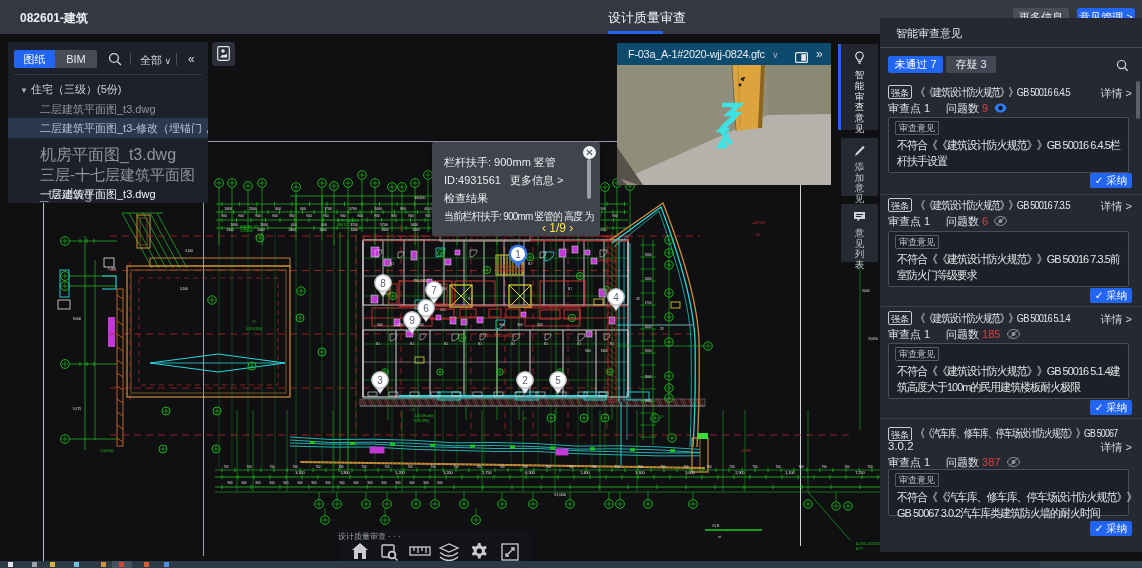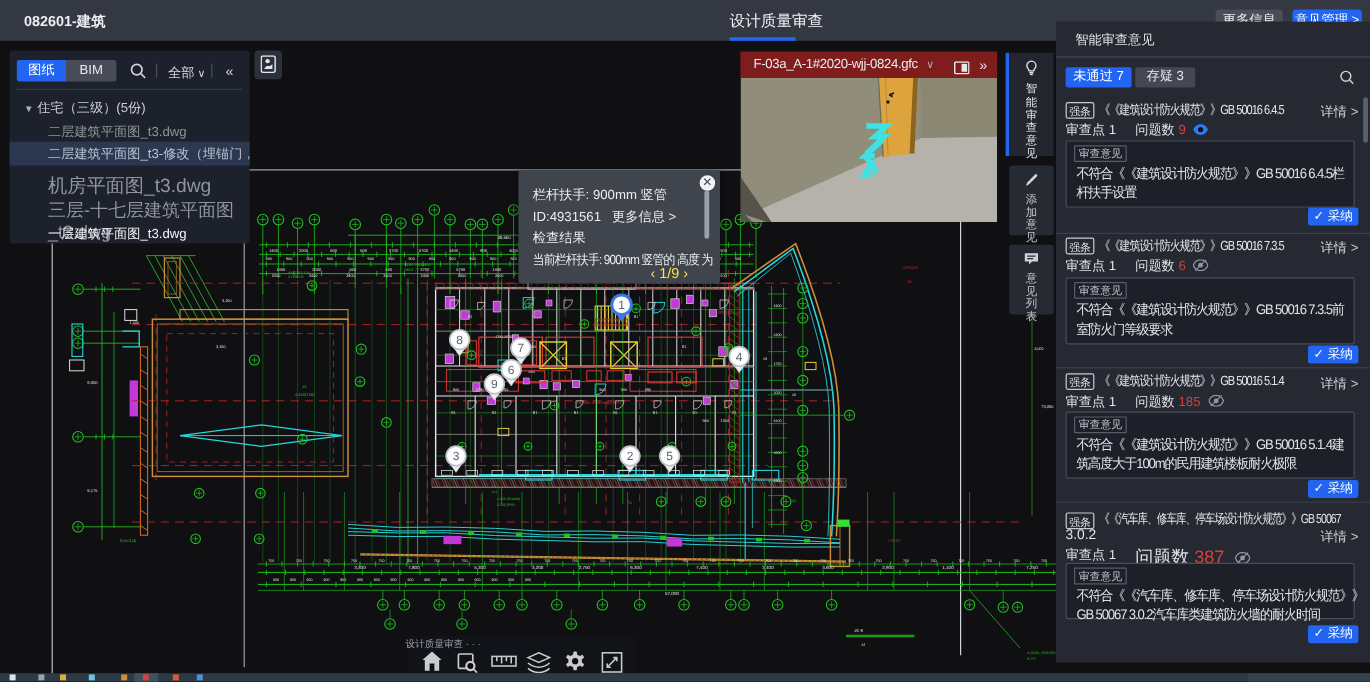--- a/index.html
+++ b/index.html
@@ -1330,21 +1330,21 @@
   <div class="abs" style="left:32px;top:145px;font-size:11px;color:#f2f4f7">一层建筑平面图_t3.dwg</div>
 </div>
 
 <div class="abs" style="left:212px;top:42px;width:23px;height:24px;background:#2c303a;border-radius:3px;text-align:center;padding-top:4px"><svg width="13" height="15" viewBox="0 0 13 15">
       <rect x="0.7" y="0.7" width="11.6" height="13.6" rx="1.5" fill="none" stroke="#e3e5e9" stroke-width="1.2"></rect>
       <circle cx="6" cy="5" r="1.8" fill="#e3e5e9"></circle>
       <path d="M3,11.5 h7 v-4 l-2,1.5 h-3 Z" fill="#e3e5e9"></path>
     </svg></div>
 
 <div class="abs" style="left:617px;top:43px;width:214px;height:142px">
-  <div class="abs" style="left:0;top:0;width:214px;height:22px;background:#7f1d1d;color:#e9ebee;font-size:11px;line-height:22px">
+  <div class="abs" style="left:0;top:0;width:214px;height:22px;background:#0c4a6e;color:#e9ebee;font-size:11px;line-height:22px">
     <span style="margin-left:11px;letter-spacing:-0.3px">F-03a_A-1#2020-wjj-0824.gfc</span>
     <span style="color:#aab0b8;font-size:9px;margin-left:4px">∨</span>
     <span class="abs" style="left:178px;top:5px"><svg width="13" height="11" viewBox="0 0 13 11">
           <rect x="0.6" y="0.6" width="11.8" height="9.8" rx="1" fill="none" stroke="#e6e8ec" stroke-width="1.2"></rect>
           <rect x="6.3" y="2.2" width="4.6" height="6.6" fill="#e6e8ec"></rect>
         </svg></span>
     <span class="abs" style="left:199px;top:0px;color:#dfe2e6;font-size:12px;letter-spacing:-3px">»</span>
   </div>
   <div class="abs" style="left:0;top:22px;width:214px;height:120px;overflow:hidden"><svg width="214" height="120" viewBox="0 0 214 120">
         <rect x="0" y="0" width="214" height="120" fill="#908e7b"></rect>
@@ -1448,21 +1448,21 @@
       <div style="position:absolute;left:8px;top:19px;width:250px;font-size:11.5px;line-height:16px;color:#e2e4e8;letter-spacing:-1px;white-space:nowrap;transform:scaleX(0.95);transform-origin:0 0">不符合《《建筑设计防火规范》》GB 50016 5.1.4建<br>筑高度大于100m的民用建筑楼板耐火极限</div>
     </div>
     <div style="position:absolute;right:10px;top:382px;width:42px;height:15px;background:#2165f2;border-radius:2px;color:#fff;font-size:10.5px;line-height:15px;text-align:center">✓ 采纳</div>
     <div style="position:absolute;left:0;top:400px;width:262px;border-top:1px solid #3a3f4a"></div>
     <div style="position:absolute;left:8px;top:409px;width:24px;height:14px;border:1px solid #c9ccd2;border-radius:2px;font-size:9px;line-height:14px;text-align:center;color:#e8eaee">强条</div>
     <div style="position:absolute;left:36px;top:409px;width:230px;font-size:11px;line-height:14px;color:#e4e6ea;letter-spacing:-1px;white-space:nowrap;transform:scaleX(0.84);transform-origin:0 0"></div>
     <div style="position:absolute;left:36px;top:409px;width:260px;font-size:11px;line-height:13px;color:#e4e6ea;letter-spacing:-1px;white-space:nowrap;transform:scaleX(0.80);transform-origin:0 0">《《汽车库、修车库、停车场设计防火规范》》GB 50067</div>
     <div style="position:absolute;left:8px;top:422px;font-size:11.5px;color:#e4e6ea">3.0.2</div>
     <div style="position:absolute;right:10px;top:422px;font-size:11px;color:#cdd1d8">详情 &gt;</div>
     <div style="position:absolute;left:8px;top:437px;font-size:11px;color:#dfe2e6">审查点 1</div>
-    <div style="position:absolute;left:66px;top:437px;font-size:15px;color:#dfe2e6">问题数 <span style="color:#d5413d">387</span>&nbsp; <svg width="13" height="10" viewBox="0 0 13 10" style="vertical-align:-1px">
+    <div style="position:absolute;left:66px;top:437px;font-size:11px;color:#dfe2e6">问题数 <span style="color:#d5413d">387</span>&nbsp; <svg width="13" height="10" viewBox="0 0 13 10" style="vertical-align:-1px">
         <path d="M6.5,0.5 C3.5,0.5 1.3,2.5 0.4,5 C1.3,7.5 3.5,9.5 6.5,9.5 C9.5,9.5 11.7,7.5 12.6,5 C11.7,2.5 9.5,0.5 6.5,0.5 Z" fill="none" stroke="#9298a2" stroke-width="1"></path>
         <circle cx="6.5" cy="5" r="2" fill="#9298a2"></circle>
         <line x1="2" y1="9.5" x2="11" y2="0.5" stroke="#9298a2" stroke-width="1"></line>
       </svg></div>
     <div style="position:absolute;left:8px;top:451px;width:241px;height:47px;border:1px solid #474d59;border-radius:2px;background:#1d2028;box-sizing:border-box">
       <div style="position:absolute;left:6px;top:3px;font-size:9px;color:#c3c7cd;border:1px solid #565c68;border-radius:1px;padding:0 3px;line-height:12px">审查意见</div>
       <div style="position:absolute;left:8px;top:19px;width:250px;font-size:11.5px;line-height:16px;color:#e2e4e8;letter-spacing:-1px;white-space:nowrap;transform:scaleX(0.95);transform-origin:0 0">不符合《《汽车库、修车库、停车场设计防火规范》》<br>GB 50067 3.0.2汽车库类建筑防火墙的耐火时间</div>
     </div>
     <div style="position:absolute;right:10px;top:503px;width:42px;height:15px;background:#2165f2;border-radius:2px;color:#fff;font-size:10.5px;line-height:15px;text-align:center">✓ 采纳</div>
   <div class="abs" style="left:256px;top:63px;width:4px;height:38px;background:#5a606c;border-radius:2px"></div>

